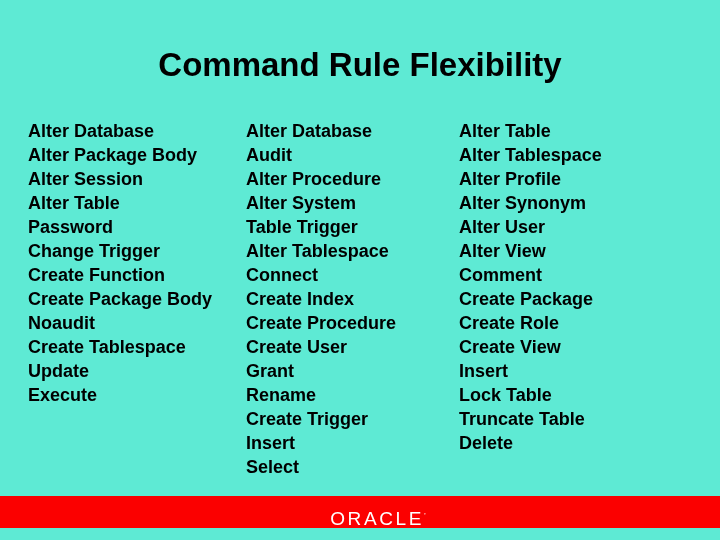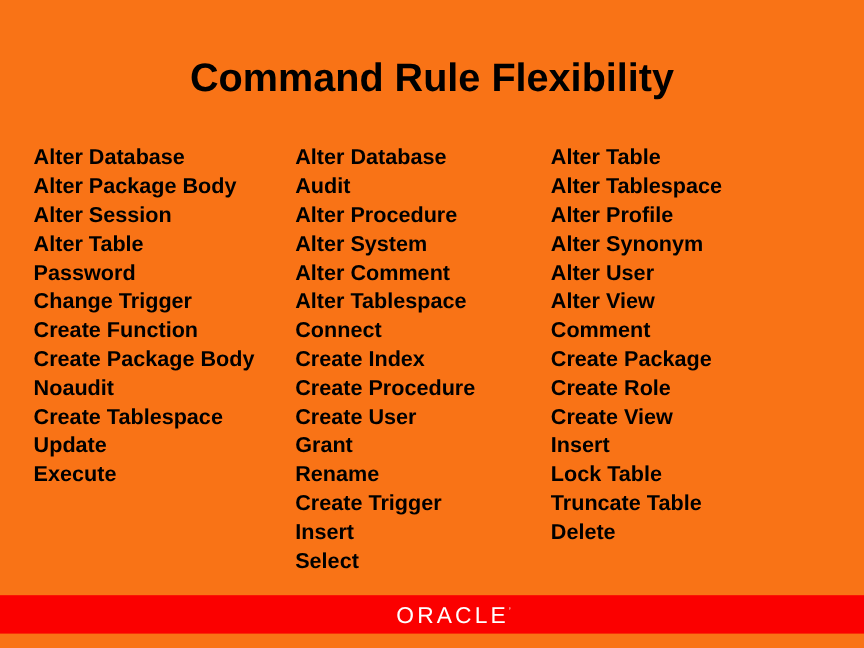--- a/index.html
+++ b/index.html
@@ -12,21 +12,21 @@
     background: #ffffff;
     font-family: "Liberation Sans", sans-serif;
     overflow: hidden;
     position: relative;
   }
   .slide {
     position: absolute;
     inset: 0;
     width: 720px;
     height: 540px;
-    background: #f97316;
+    background: #5eead4;
   }
   .slide-title {
     position: absolute;
     top: 45px;
     left: 0;
     width: 720px;
     text-align: center;
     font-size: 33px;
     font-weight: bold;
     color: #000000;
@@ -66,21 +66,21 @@
     height: 32px;
     background: #fb0000;
   }
   .oracle-logo {
     position: absolute;
     left: 0;
     top: 0;
     width: 720px;
     height: 32px;
     display: flex;
-    align-items: center;
+    align-items: flex-end;
     justify-content: center;
     padding-left: 36px;
     box-sizing: border-box;
   }
   .oracle-wordmark {
     font-family: "Liberation Sans", sans-serif;
     font-size: 19px;
     font-weight: normal;
     letter-spacing: 2.6px;
     color: #ffffff;
@@ -116,21 +116,21 @@
       <div class="cmd-item">Create Tablespace</div>
       <div class="cmd-item">Update</div>
       <div class="cmd-item">Execute</div>
     </div>
 
     <div class="cmd-column col-2">
       <div class="cmd-item">Alter Database</div>
       <div class="cmd-item">Audit</div>
       <div class="cmd-item">Alter Procedure</div>
       <div class="cmd-item">Alter System</div>
-      <div class="cmd-item">Alter Comment</div>
+      <div class="cmd-item">Table Trigger</div>
       <div class="cmd-item">Alter Tablespace</div>
       <div class="cmd-item">Connect</div>
       <div class="cmd-item">Create Index</div>
       <div class="cmd-item">Create Procedure</div>
       <div class="cmd-item">Create User</div>
       <div class="cmd-item">Grant</div>
       <div class="cmd-item">Rename</div>
       <div class="cmd-item">Create Trigger</div>
       <div class="cmd-item">Insert</div>
       <div class="cmd-item">Select</div>

